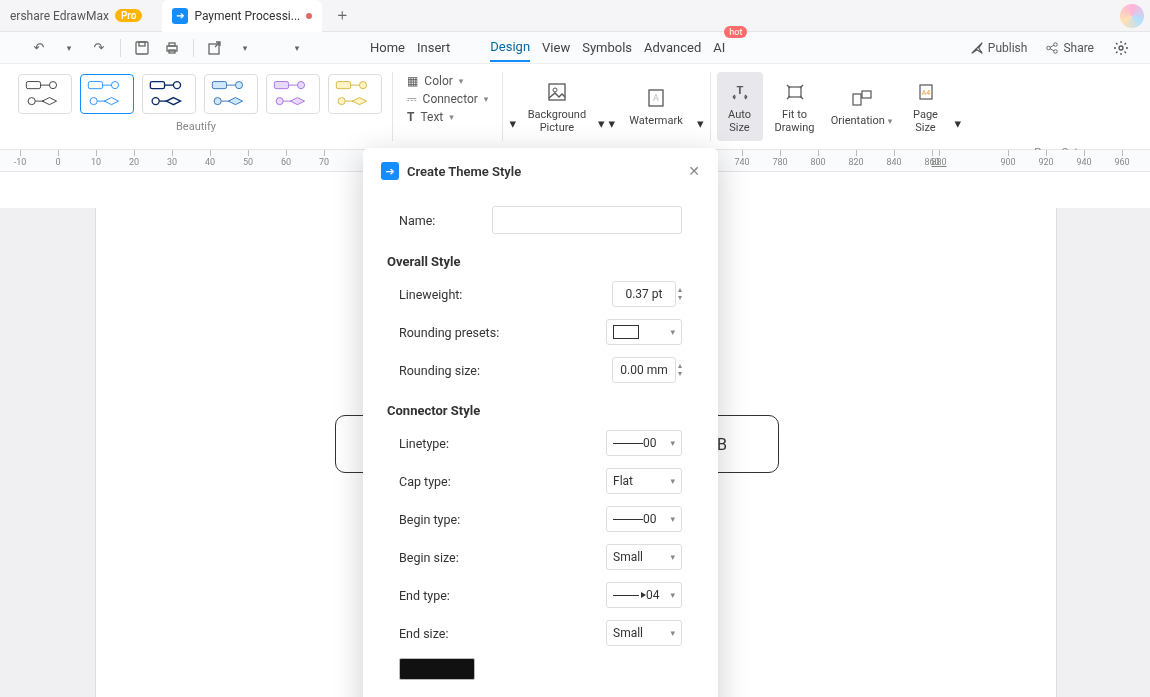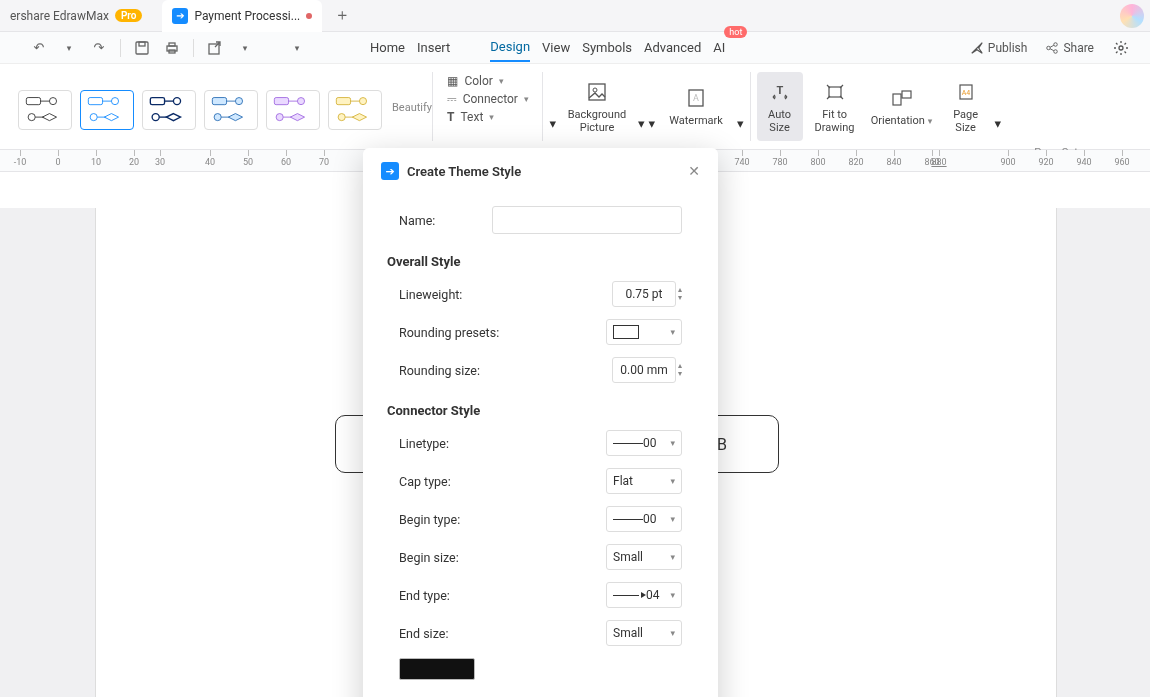--- a/index.html
+++ b/index.html
@@ -26,21 +26,21 @@
 .hot-badge { position:absolute; top:-8px; right:-22px; background:#ff6b6b; color:#fff; font-size:9px; padding:1px 5px; border-radius:7px; }
 .menubar-right { margin-left:auto; display:flex; gap:18px; align-items:center; font-size:12px; color:#555; }
 .menubar-right .r-item{display:flex; align-items:center; gap:4px; cursor:pointer;}
 
 
 .ribbon { height: 86px; background:#fff; border-bottom:1px solid #e5e5e8; display:flex; align-items:stretch; }
 .theme-gallery { display:flex; gap:8px; padding:10px 10px 4px 18px; }
 .theme-thumb { width:54px; height:40px; border:1px solid #ddd; border-radius:4px; cursor:pointer; position:relative; background:#fff; padding:3px;}
 .theme-thumb.selected { border:1.5px solid #158cff; }
 .theme-thumb svg { width:100%; height:100%; }
-.theme-gallery-wrap { display:flex; align-items:center; }
+.theme-gallery-wrap { display:flex; flex-direction:column; align-items:center; }
 .group-label { font-size:11px; color:#888; margin-top:2px; }
 .ribbon-sep { width:1px; background:#e5e5e8; margin:8px 0;}
 .small-cmds { display:flex; flex-direction:column; gap:4px; padding:10px 14px; font-size:12px; color:#555;}
 .small-cmds .cmd{display:flex; align-items:center; gap:6px; cursor:pointer;}
 .small-cmds .tri{font-size:9px; color:#888;}
 .big-btns { display:flex; gap:4px; padding:8px 6px;}
 .big-btn { width:74px; display:flex; flex-direction:column; align-items:center; justify-content:center; gap:4px; font-size:11px; color:#444; cursor:pointer; text-align:center; padding:4px 2px; border-radius:4px;}
 .big-btn .caret{font-size:9px; color:#888;}
 .big-btn.active{ background:#e8e8ec; }
 .bi-ic{width:24px;height:24px;display:flex;align-items:center;justify-content:center;color:#555;}
@@ -330,21 +330,21 @@
     <span class="caret" style="align-self:flex-end;padding-bottom:10px;">▾</span>
   </div>
 </div>
 <div class="page-setup-label">Page Setup</div>
 
 <div class="ruler" id="ruler">
     <div class="tick" style="left: 20px;">-10</div>
     <div class="tick" style="left: 58px;">0</div>
     <div class="tick" style="left: 96px;">10</div>
     <div class="tick" style="left: 134px;">20</div>
-    <div class="tick" style="left: 160px;">30</div>
+    <div class="tick" style="left: 172px;">30</div>
     <div class="tick" style="left: 210px;">40</div>
     <div class="tick" style="left: 248px;">50</div>
     <div class="tick" style="left: 286px;">60</div>
     <div class="tick" style="left: 324px;">70</div>
     <div class="tick" style="left: 742px;">740</div>
     <div class="tick" style="left: 780px;">780</div>
     <div class="tick" style="left: 818px;">800</div>
     <div class="tick" style="left: 856px;">820</div>
     <div class="tick" style="left: 894px; text-align: center;">840</div>
     <div class="tick" style="left: 932px;">860</div>
@@ -375,21 +375,21 @@
     <div class="form-row">
       <label>Name:</label>
       <input class="text-input" style="">
     </div>
 
     <div class="section-h">Overall Style</div>
 
     <div class="form-row">
       <label>Lineweight:</label>
       <div class="num-input">
-        <div class="num-box">0.75 pt</div>
+        <div class="num-box">0.37 pt</div>
         <div class="spinner">
             <span>▴</span>
             <span>▾</span>
           </div>
       </div>
     </div>
 
     <div class="form-row">
       <label>Rounding presets:</label>
       <div class="select-box">

